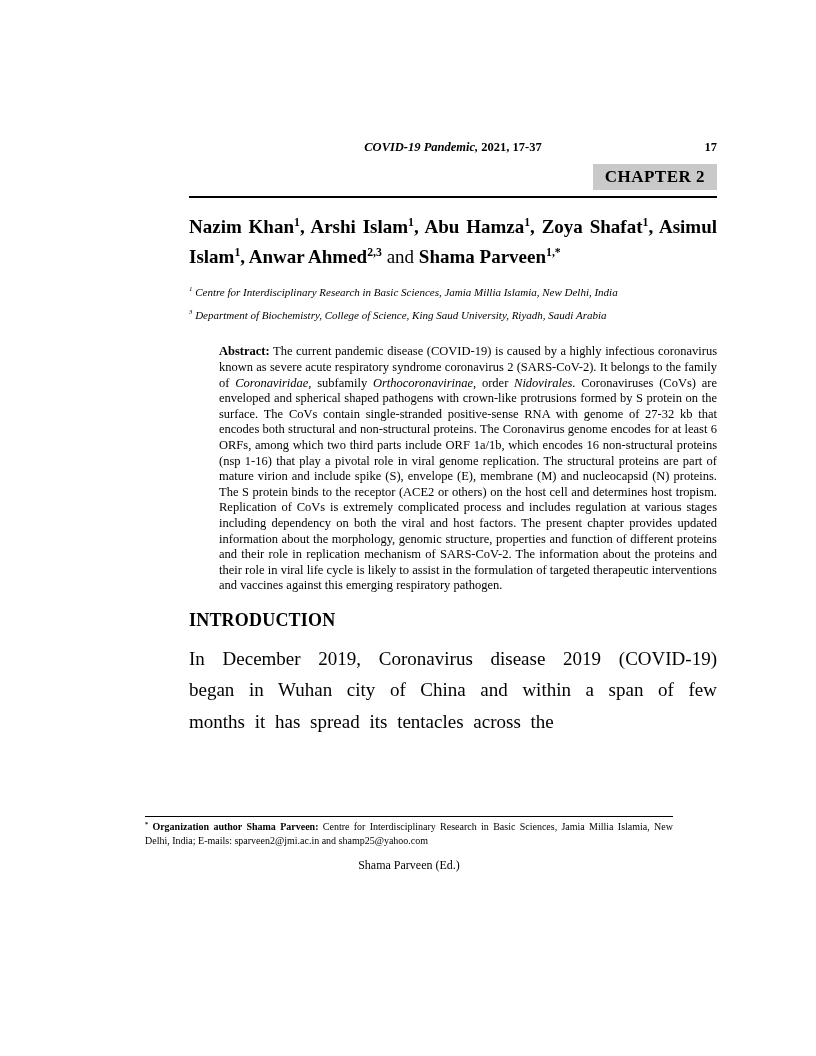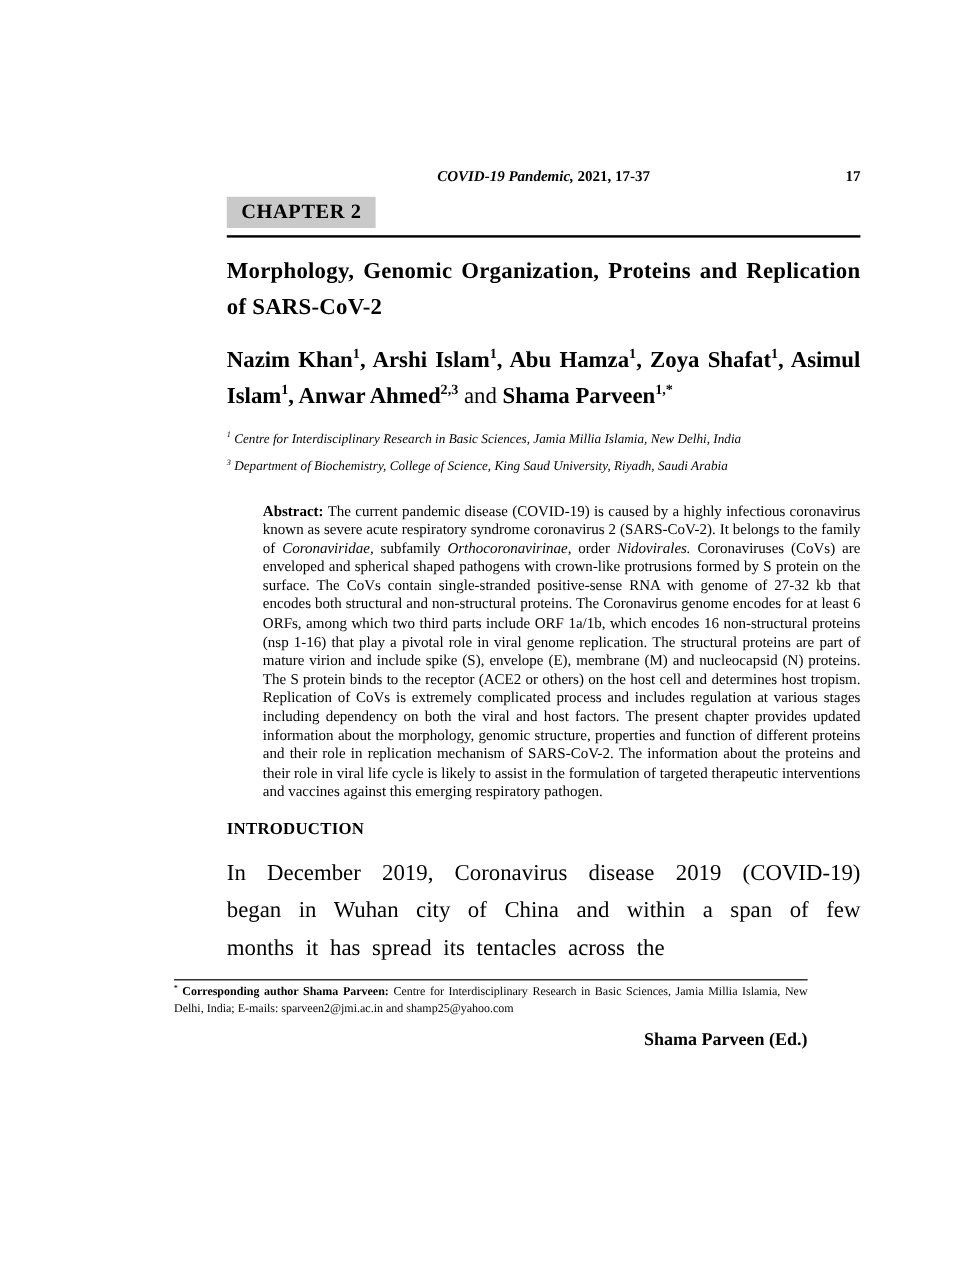--- a/index.html
+++ b/index.html
@@ -10,87 +10,86 @@
   .content { position:absolute; left:145px; top:140px; width:528px;margin-left:44px; }
   .b  { font-weight:bold; }
   .i  { font-style:italic; }
   .bi { font-weight:bold; font-style:italic; }
   sup { font-size:0.62em; line-height:0; vertical-align:super; }
 
   .header { position:relative; font-size:12.5px; height:18px; }
   .header .citation { text-align:center; }
   .header .pagenum { position:absolute; right:0; top:0; font-weight:bold; }
 
-  .badge-row { display:flex; margin-top:6px; }
+  .badge-row { display:flex; justify-content:flex-end; margin-top:6px; }
   .badge { background:#c9c9c9; font-size:17px; font-weight:bold; padding:3px 12px; letter-spacing:0.5px; }
 
   .rule { border:none; border-top:2px solid #000; margin:6px 0 0 0; }
 
   .title {
     margin:14px 0 0 0; font-size:19px; font-weight:bold; line-height:1.58;
     text-align:justify; letter-spacing:0.2px;
   }
 
   .authors { margin:14px 0 0 0; font-size:19px; line-height:1.6; text-align:justify; }
 
   .affils { margin-top:12px; }
   .affil { margin:0 0 8px 0; font-size:11px; font-style:italic; line-height:1.35; text-align:justify; }
 
   .abstract {
     margin:22px 0 0 30px; width:498px; font-size:12.5px; line-height:15.6px; text-align:justify;
   }
 
   .keywords { margin:30px 0 0 0; font-size:13.5px; line-height:1.65; text-align:justify; word-spacing:4px; }
 
-  .section-heading { margin:16px 0 0 0; font-size:14px; font-weight:bold; letter-spacing:0.2px; }
+  .section-heading { margin:16px 0 0 0; font-size:18px; font-weight:bold; letter-spacing:0.2px; }
 
   .body-para { margin:12px 0 0 0; font-size:19px; line-height:1.65; text-align:justify; word-spacing:5px; }
 
   .footnote-block { position:absolute; left:145px; top:816px; width:528px; }
   .footnote-rule { border:none; border-top:1px solid #000; margin:0 0 3px 0; }
   .footnote { margin:0; font-size:10px; line-height:1.4; text-align:justify; }
 
-  .footer { position:absolute; left:145px; top:856px; width:528px; text-align:right; font-size:15px; line-height:1.55; font-weight:bold; }
+  .footer { position:absolute; left:145px; top:856px; width:528px; text-align:center; font-size:12px; line-height:1.55; font-weight:normal; }
 </style>
 </head>
 <body>
 
 <div class="page">
   <div class="content">
 
     <div class="header">
       <div class="citation"><span class="bi">COVID-19 Pandemic,</span><span class="b"> 2021, 17-37</span></div>
       <div class="pagenum">17</div>
     </div>
 
     <div class="badge-row">
       <div class="badge">CHAPTER 2</div>
     </div>
 
     <hr class="rule">
 
-    <h1 class="title">Morphology, Genomic Organization, Proteins and Replication of SARS-CoV-2</h1>
 
     <p class="authors"><span class="b">Nazim Khan</span><sup class="b">1</sup><span class="b">, Arshi Islam</span><sup class="b">1</sup><span class="b">, Abu Hamza</span><sup class="b">1</sup><span class="b">, Zoya Shafat</span><sup class="b">1</sup><span class="b">, Asimul Islam</span><sup class="b">1</sup><span class="b">, Anwar Ahmed</span><sup class="b">2,3</sup><span> and </span><span class="b">Shama Parveen</span><sup class="b">1,*</sup></p>
 
     <div class="affils">
       <p class="affil"><sup>1</sup> <span>Centre for Interdisciplinary Research in Basic Sciences, Jamia Millia Islamia, New Delhi, India</span></p>
       <p class="affil"><sup>3</sup> <span>Department of Biochemistry, College of Science, King Saud University, Riyadh, Saudi Arabia</span></p>
     </div>
 
     <p class="abstract"><span class="b">Abstract:</span><span> The current pandemic disease (COVID-19) is caused by a highly infectious coronavirus known as severe acute respiratory syndrome coronavirus 2 (SARS-CoV-2). It belongs to the family of </span><span class="i">Coronaviridae,</span><span> subfamily </span><span class="i">Orthocoronavirinae,</span><span> order </span><span class="i">Nidovirales.</span><span> Coronaviruses (CoVs) are enveloped and spherical shaped pathogens with crown-like protrusions formed by S protein on the surface. The CoVs contain single-stranded positive-sense RNA with genome of 27-32 kb that encodes both structural and non-structural proteins. The Coronavirus genome encodes for at least 6 ORFs, among which two third parts include ORF 1a/1b, which encodes 16 non-structural proteins (nsp 1-16) that play a pivotal role in viral genome replication. The structural proteins are part of mature virion and include spike (S), envelope (E), membrane (M) and nucleocapsid (N) proteins. The S protein binds to the receptor (ACE2 or others) on the host cell and determines host tropism. Replication of CoVs is extremely complicated process and includes regulation at various stages including dependency on both the viral and host factors. The present chapter provides updated information about the morphology, genomic structure, properties and function of different proteins and their role in replication mechanism of SARS-CoV-2. The information about the proteins and their role in viral life cycle is likely to assist in the formulation of targeted therapeutic interventions and vaccines against this emerging respiratory pathogen.</span></p>
 
 
     <h2 class="section-heading">INTRODUCTION</h2>
 
     <p class="body-para">In December 2019, Coronavirus disease 2019 (COVID-19) began in Wuhan city of China and within a span of few months it has spread its tentacles across the</p>
 
   </div>
 
   <div class="footnote-block">
     <hr class="footnote-rule">
-    <p class="footnote"><sup class="b">*</sup><span class="b"> Corresponding author Shama Parveen:</span><span> Centre for Interdisciplinary Research in Basic Sciences, Jamia Millia Islamia, New Delhi, India; E-mails: sparveen2@jmi.ac.in and shamp25@yahoo.com</span></p>
+    <p class="footnote"><sup class="b">*</sup><span class="b"> Organization author Shama Parveen:</span><span> Centre for Interdisciplinary Research in Basic Sciences, Jamia Millia Islamia, New Delhi, India; E-mails: sparveen2@jmi.ac.in and shamp25@yahoo.com</span></p>
   </div>
 
   <div class="footer">
     <div>Shama Parveen (Ed.)</div>
   </div>
 </div>
 
 </body></html>

